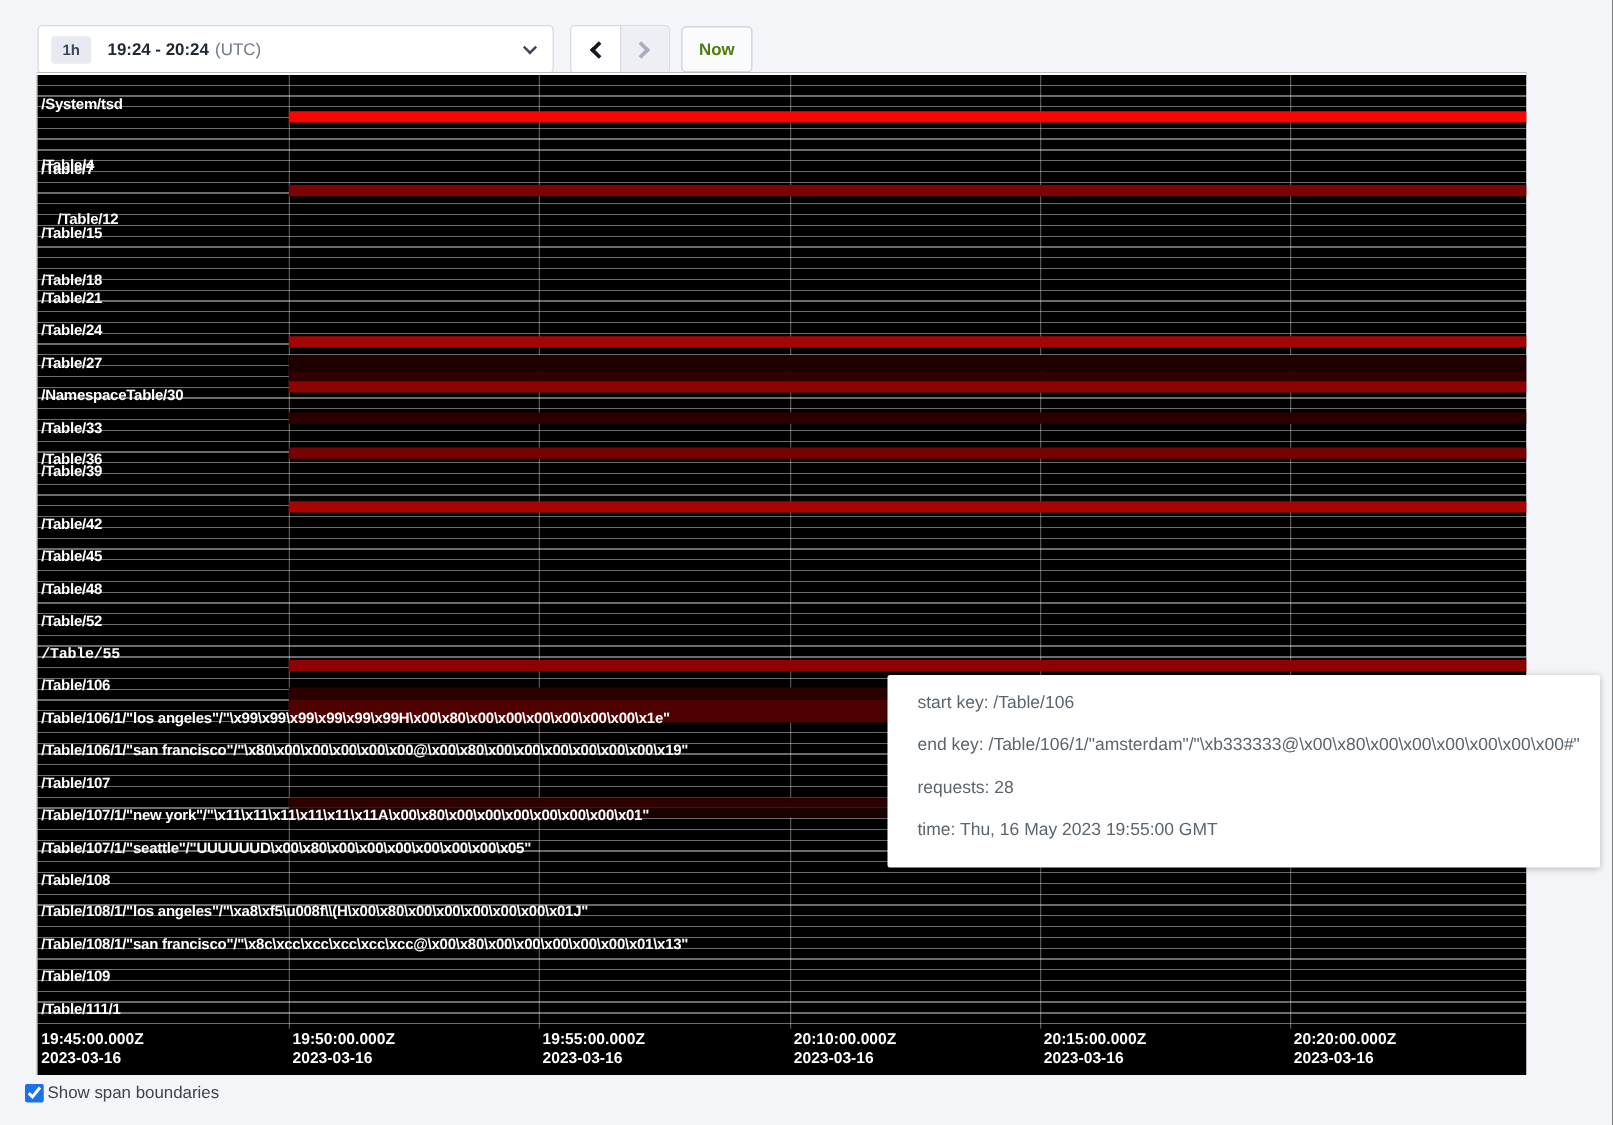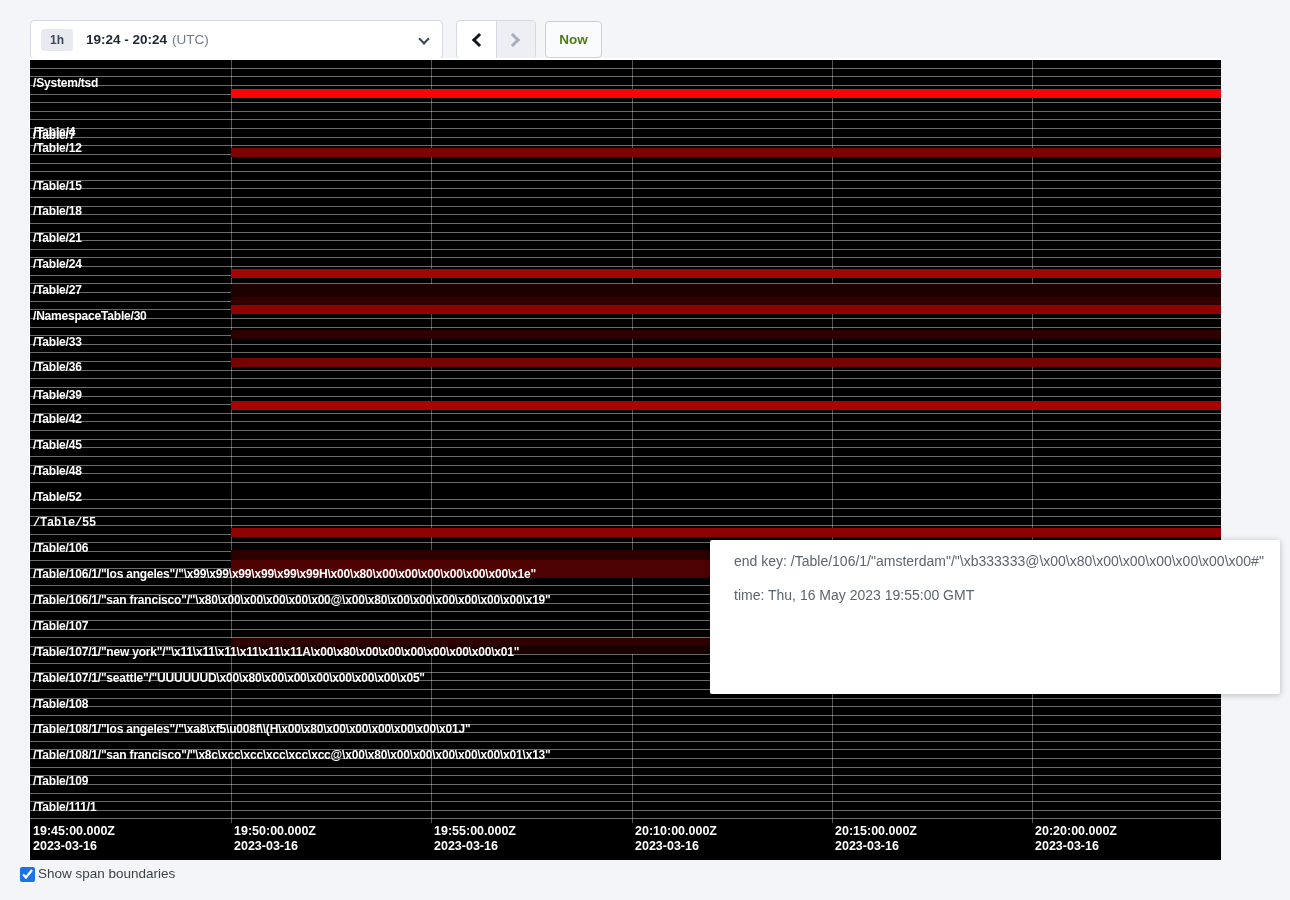--- a/index.html
+++ b/index.html
@@ -125,30 +125,30 @@
       <div class="band" style="top: 468px; height: 9px; background: rgb(142, 2, 2);"></div>
       <div class="band" style="top: 490px; height: 10px; background: rgb(43, 0, 0);"></div>
       <div class="band" style="top: 500px; height: 18px; background: rgb(77, 1, 1);"></div>
       <div class="band" style="top: 578px; height: 8px; background: rgb(46, 0, 0);"></div>
       <div class="band" style="top: 586px; height: 8px; background: rgb(27, 0, 0);"></div>
     </div>
   <div id="rowlabels">
       <span class="rowlabel" style="top: 17px;">/System/tsd</span>
       <span class="rowlabel" style="top: 42.857px; margin-top: 23px;">/Table/4</span>
       <span class="rowlabel" style="top: 68.714px;">/Table/7</span>
-      <span class="rowlabel" style="top: 82px;">/Table/12</span>
+      <span class="rowlabel" style="top: 109px; margin-left: 13px;">/Table/12</span>
       <span class="rowlabel" style="top: 120.428px;">/Table/15</span>
-      <span class="rowlabel" style="top: 145px;">/Table/18</span>
+      <span class="rowlabel" style="top: 158px;">/Table/18</span>
       <span class="rowlabel" style="top: 172.142px;">/Table/21</span>
       <span class="rowlabel" style="top: 197.999px;">/Table/24</span>
       <span class="rowlabel" style="top: 223.856px;">/Table/27</span>
       <span class="rowlabel" style="top: 249.713px;">/NamespaceTable/30</span>
       <span class="rowlabel" style="top: 275.57px;">/Table/33</span>
       <span class="rowlabel" style="top: 301.427px;">/Table/36</span>
-      <span class="rowlabel" style="top: 329px;">/Table/39</span>
+      <span class="rowlabel" style="top: 311px;">/Table/39</span>
       <span class="rowlabel" style="top: 353.141px;">/Table/42</span>
       <span class="rowlabel" style="top: 378.998px;">/Table/45</span>
       <span class="rowlabel" style="top: 404.855px;">/Table/48</span>
       <span class="rowlabel" style="top: 430.712px;">/Table/52</span>
       <span class="rowlabel" style="top: 456.569px; font-family: Liberation Mono, monospace;">/Table/55</span>
       <span class="rowlabel" style="top: 482.426px; text-align: center;">/Table/106</span>
       <span class="rowlabel" style="top: 508.283px;">/Table/106/1/"los angeles"/"\x99\x99\x99\x99\x99\x99H\x00\x80\x00\x00\x00\x00\x00\x00\x1e"</span>
       <span class="rowlabel" style="top: 534.14px;">/Table/106/1/"san francisco"/"\x80\x00\x00\x00\x00\x00@\x00\x80\x00\x00\x00\x00\x00\x00\x19"</span>
       <span class="rowlabel" style="top: 559.997px;">/Table/107</span>
       <span class="rowlabel" style="top: 585.854px;">/Table/107/1/"new york"/"\x11\x11\x11\x11\x11\x11A\x00\x80\x00\x00\x00\x00\x00\x00\x01"</span>
@@ -181,20 +181,22 @@
         <div>2023-03-16</div>
       </div>
       <div class="tick" style="left: 1005px;">
         <div>20:20:00.000Z</div>
         <div>2023-03-16</div>
       </div>
     </div>
 </div>
 
 <div class="tooltip">
+  <div class="tline">start key: /Table/106</div>
   <div class="tline">end key: /Table/106/1/"amsterdam"/"\xb333333@\x00\x80\x00\x00\x00\x00\x00\x00#"</div>
+  <div class="tline">requests: 28</div>
   <div class="tline">time: Thu, 16 May 2023 19:55:00 GMT</div>
 </div>
 
 <div class="footer">
   <input type="checkbox" class="cb" id="span-cb" checked="" style="">
   <label class="cb-label" for="span-cb">Show span boundaries</label>
 </div>
 
 </body></html>

